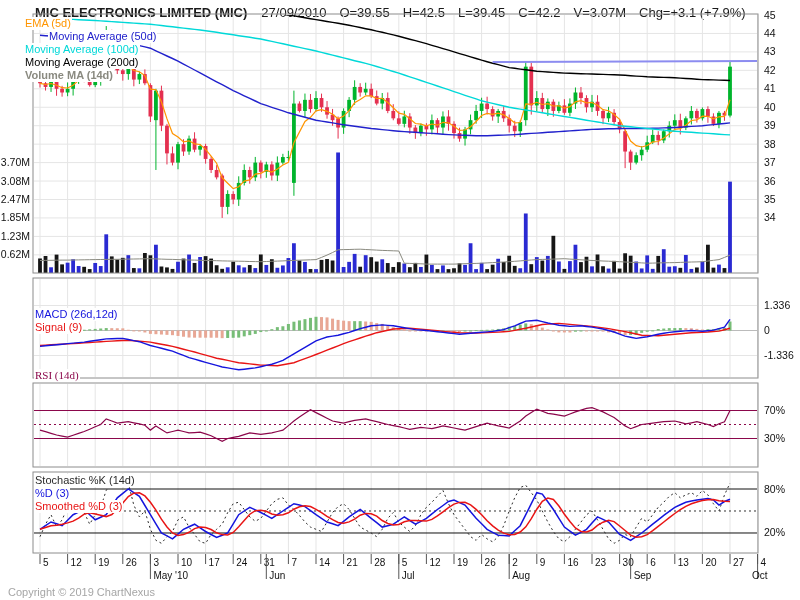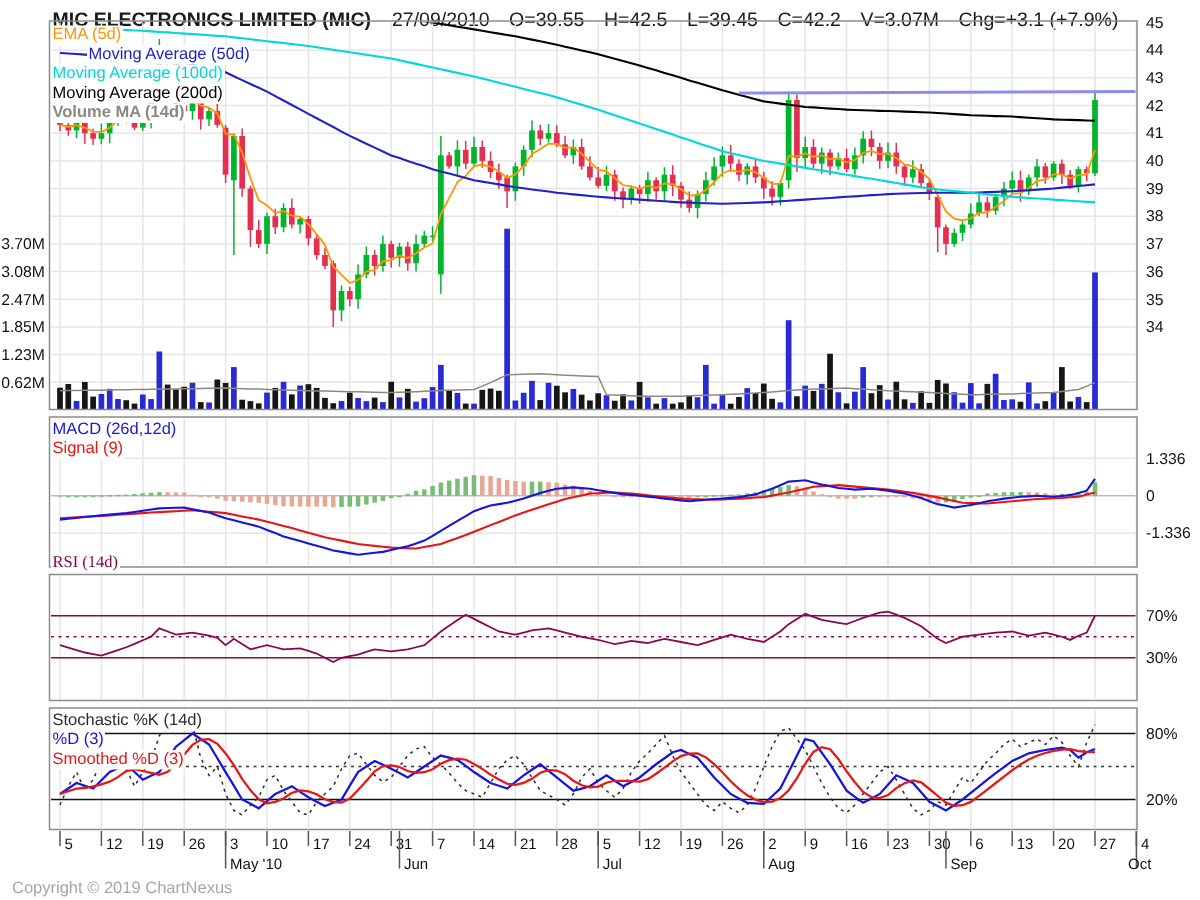--- a/index.html
+++ b/index.html
@@ -826,30 +826,30 @@
         <text x="401.8" y="579" font-size="10" fill="#111111" font-family="Liberation Sans, DejaVu Sans, sans-serif">Jul</text>
         <line x1="509.20000000000005" y1="554" x2="509.20000000000005" y2="579" stroke="#555555"></line>
         <text x="512.2" y="579" font-size="10" fill="#111111" font-family="Liberation Sans, DejaVu Sans, sans-serif">Aug</text>
         <line x1="630.64" y1="554" x2="630.64" y2="579" stroke="#555555"></line>
         <text x="633.64" y="579" font-size="10" fill="#111111" font-family="Liberation Sans, DejaVu Sans, sans-serif">Sep</text>
         <line x1="757.6" y1="554" x2="757.6" y2="579" stroke="#555555"></line>
         <text x="752" y="579" font-size="10" fill="#111111" font-family="Liberation Sans, DejaVu Sans, sans-serif">Oct</text>
       </g>
     </svg>
 
-  <div class="lgd" style="left:34px;top:17px;">
+  <div class="lgd" style="left:24px;top:17px;">
     <div style="color: rgb(255, 149, 0);">EMA (5d)</div>
     <div style="color: rgb(33, 33, 204); margin-left: 24px;">Moving Average (50d)</div>
     <div style="color: rgb(0, 216, 216);">Moving Average (100d)</div>
     <div style="color: rgb(0, 0, 0);">Moving Average (200d)</div>
     <div style="color: rgb(138, 138, 128); font-weight: bold;">Volume MA (14d)</div>
   </div>
 
   <div class="lgd" style="left:34px;top:280px;">
-    <div style="color: rgb(21, 21, 221);">MACD (26d,12d)</div>
+    <div style="color: rgb(21, 21, 221); margin-top: 28px;">MACD (26d,12d)</div>
     <div style="color: rgb(232, 21, 21);">Signal (9)</div>
   </div>
 
   <div class="lgd" style="left:34px;top:369px;font-family:Liberation Serif, serif;">
     <div style="color: rgb(139, 7, 75);">RSI (14d)</div>
   </div>
 
   <div class="lgd" style="left:34px;top:474px;">
     <div style="color: rgb(43, 43, 43);">Stochastic %K (14d)</div>
     <div style="color: rgb(21, 21, 221);">%D (3)</div>

